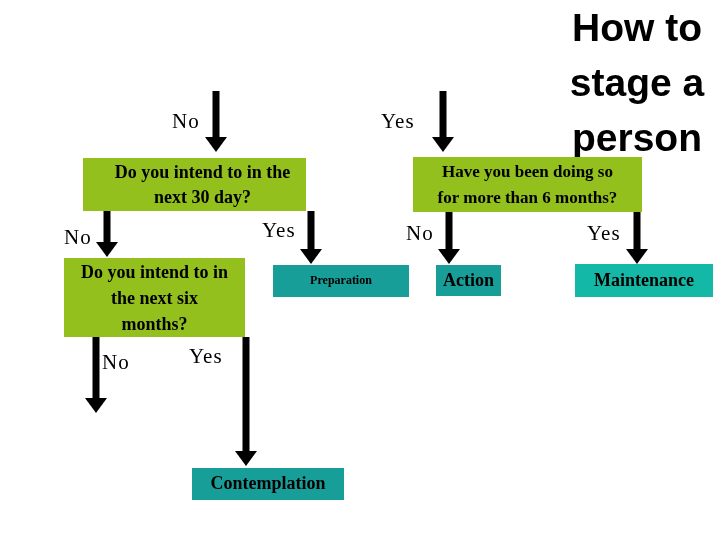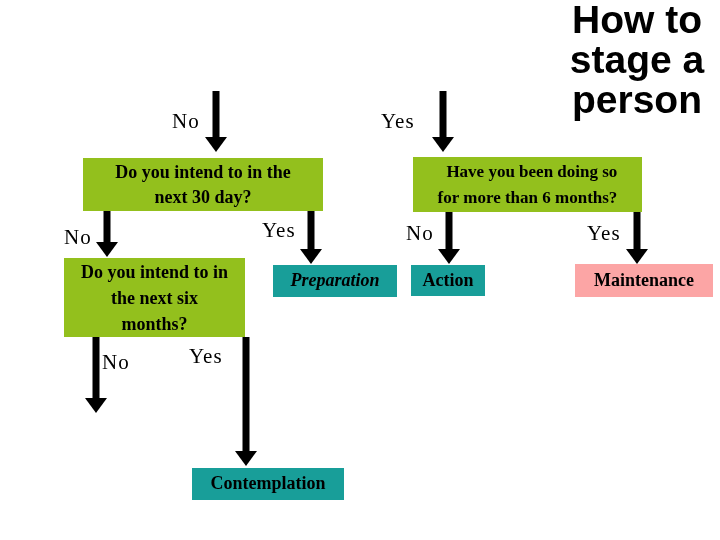--- a/index.html
+++ b/index.html
@@ -18,43 +18,43 @@
   .title {
     position: absolute;
     left: 556px;
     top: 0px;
     width: 162px;
     margin: 0;
     text-align: center;
     font-family: "Liberation Sans", "DejaVu Sans", sans-serif;
     font-weight: bold;
     font-size: 39px;
-    line-height: 40px;
+    line-height: 55px;
     white-space: pre-line;
     letter-spacing: 0px;
   }
 
   
   .box {
     position: absolute;
     display: flex;
     align-items: center;
     justify-content: center;
     text-align: center;
     font-weight: bold;
     white-space: pre-line;
     line-height: 1.3;
   }
 
   .pos-exercise         { left: 163px; top: 57px;  width: 293px; height: 34px; font-size: 19px; }
-  .pos-intend30         { left: 83px;  top: 158px; width: 240px; height: 53px; font-size: 18px; line-height: 25px; }
+  .pos-intend30         { left: 83px;  top: 158px; width: 207px; height: 53px; font-size: 18px; line-height: 25px; padding-left: 16px; }
   .pos-doing6           { left: 413px; top: 157px; width: 229px; height: 55px; font-size: 17px; line-height: 26px; }
   .pos-intend6          { left: 64px;  top: 258px; width: 181px; height: 79px; font-size: 18px; line-height: 26px; }
-  .pos-preparation      { left: 273px; top: 265px; width: 124px; height: 32px; font-size: 18px; font-style: italic; }
-  .pos-action           { left: 411px; top: 265px; width: 74px;  height: 31px; font-size: 18px; }
+  .pos-preparation      { left: 273px; top: 265px; width: 136px; height: 32px; font-size: 12px; }
+  .pos-action           { left: 436px; top: 265px; width: 65px;  height: 31px; font-size: 18px; }
   .pos-maintenance      { left: 575px; top: 264px; width: 138px; height: 33px; font-size: 18px; }
   .pos-precontemplation { left: 65px;  top: 415px; width: 170px; height: 32px; font-size: 18px; }
   .pos-contemplation    { left: 192px; top: 468px; width: 152px; height: 32px; font-size: 18px; }
 
   
   .edge-label {
     position: absolute;
     font-size: 21px;
     font-weight: normal;
     letter-spacing: 1px;
@@ -105,32 +105,32 @@
 <div class="stage">
 
   <h1 class="title" style="color: rgb(0, 0, 0);">How to
 stage a
 person</h1>
 
 
   <div class="box pos-intend30" style="background-color: rgb(147, 192, 29);">Do you intend to in the
 next 30 day?</div>
 
-  <div class="box pos-doing6" style="background-color: rgb(147, 192, 29); text-align: right;">Have you been doing so
+  <div class="box pos-doing6" style="background-color: rgb(147, 192, 29);">Have you been doing so
 for more than 6 months?</div>
 
   <div class="box pos-intend6" style="background-color: rgb(147, 192, 29);">Do you intend to in
 the next six
 months?</div>
 
   <div class="box pos-preparation" style="background-color: rgb(24, 158, 153);">Preparation</div>
 
   <div class="box pos-action" style="background-color: rgb(24, 158, 153);">Action</div>
 
-  <div class="box pos-maintenance" style="background-color: #fca5a5;">Maintenance</div>
+  <div class="box pos-maintenance" style="background-color: #14b8a6;">Maintenance</div>
 
 
   <div class="box pos-contemplation" style="background-color: rgb(24, 158, 153);">Contemplation</div>
 
   <span class="edge-label pos-l-ex-no">No</span>
   <span class="edge-label pos-l-ex-yes">Yes</span>
   <span class="edge-label pos-l-30-no">No</span>
   <span class="edge-label pos-l-30-yes">Yes</span>
   <span class="edge-label pos-l-6m-no">No</span>
   <span class="edge-label pos-l-6m-yes">Yes</span>

